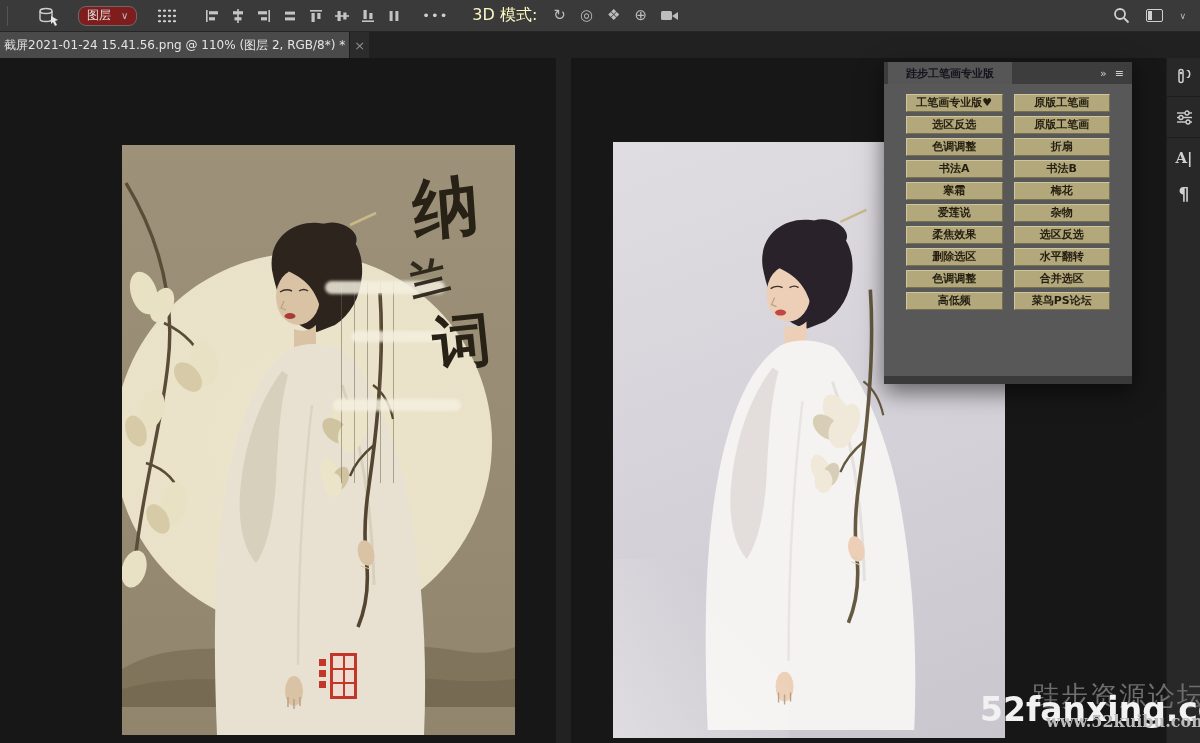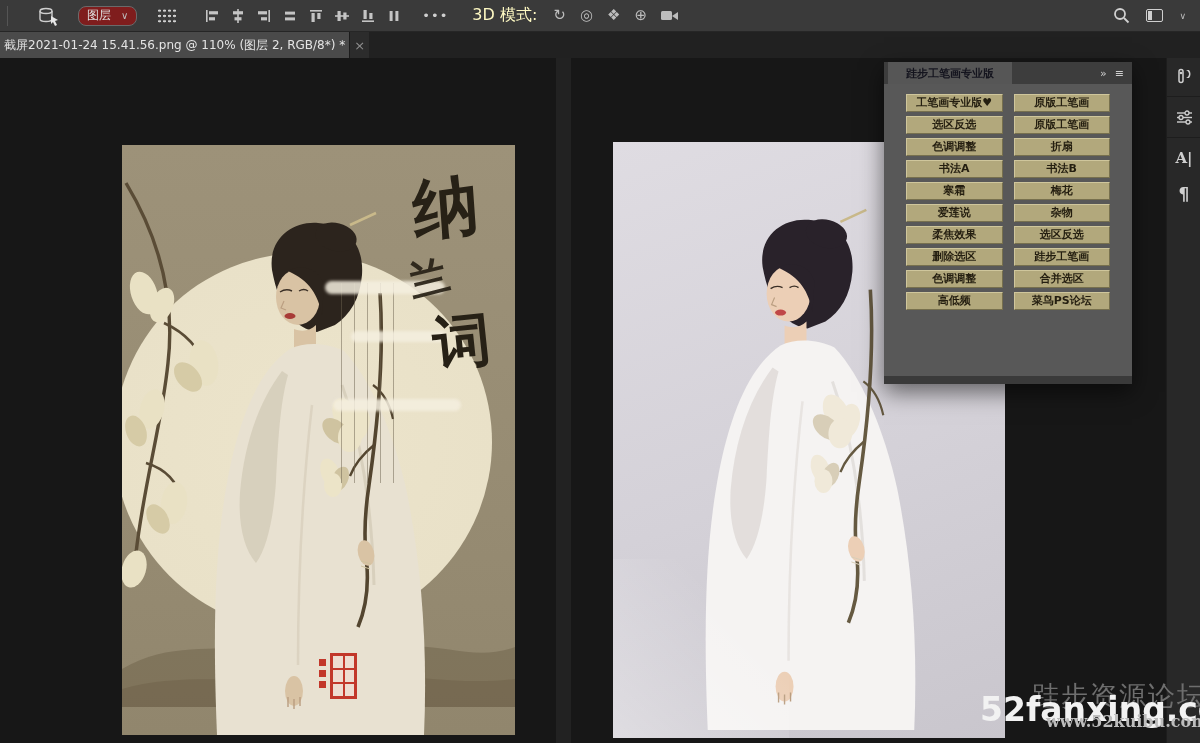--- a/index.html
+++ b/index.html
@@ -371,21 +371,21 @@
       <button class="pbtn">折扇</button>
       <button class="pbtn">书法A</button>
       <button class="pbtn">书法B</button>
       <button class="pbtn">寒霜</button>
       <button class="pbtn">梅花</button>
       <button class="pbtn">爱莲说</button>
       <button class="pbtn">杂物</button>
       <button class="pbtn">柔焦效果</button>
       <button class="pbtn">选区反选</button>
       <button class="pbtn">删除选区</button>
-      <button class="pbtn">跬步工笔画</button>
+      <button class="pbtn">水平翻转</button>
       <button class="pbtn">色调调整</button>
       <button class="pbtn">合并选区</button>
       <button class="pbtn">高低频</button>
       <button class="pbtn bold">菜鸟PS论坛</button>
     </div>
     <div class="panel-grip"></div>
   </div>
 
   <div class="wm-forum">跬步资源论坛</div>
   <div class="wm-overlay">52fanxing.com</div>

